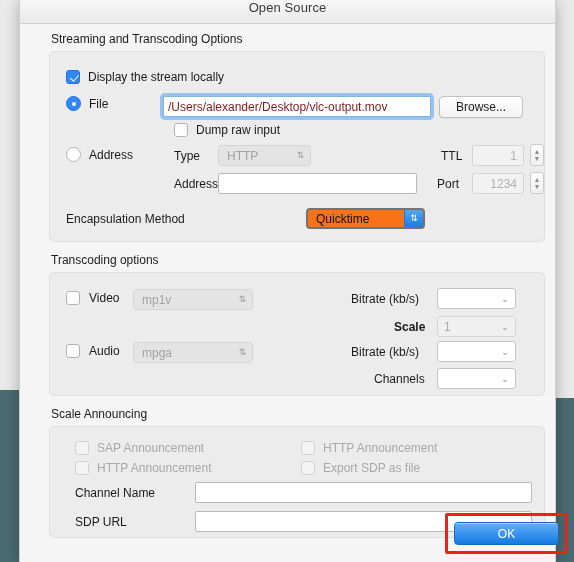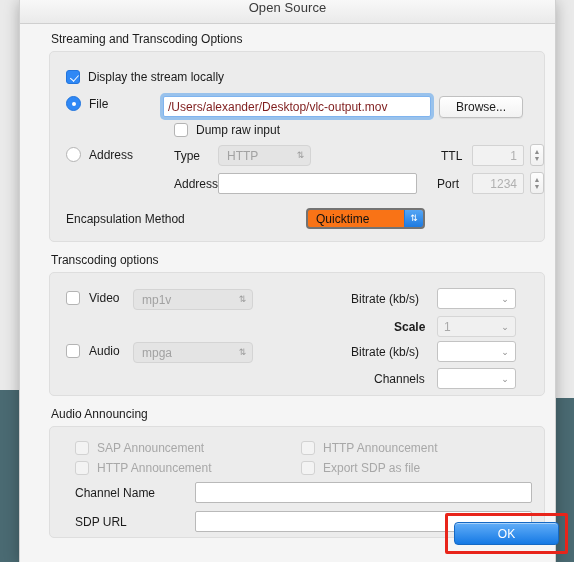--- a/index.html
+++ b/index.html
@@ -315,21 +315,21 @@
 
       <span class="lbl" style="position:absolute; left:324px; top:99px;">Channels</span>
       <div class="combo" style="position:absolute; left:387px; top:95px; width:79px;">
         <span></span>
         <span class="arrow">⌄</span>
       </div>
     </div>
 
     <div class="spacer-10"></div>
 
-    <div class="group-label">Audio Announcing</div>
+    <div class="group-label">Scale Announcing</div>
     <div class="group-box" id="group-announcing">
 
       <div class="row" style="left:25px; top:14px;">
         <span class="checkbox dim"></span>
         <span class="lbl dim" style="margin-left:8px;">SAP Announcement</span>
       </div>
       <div class="row" style="left:251px; top:14px;">
         <span class="checkbox dim"></span>
         <span class="lbl dim" style="margin-left:8px;">HTTP Announcement</span>
       </div>

